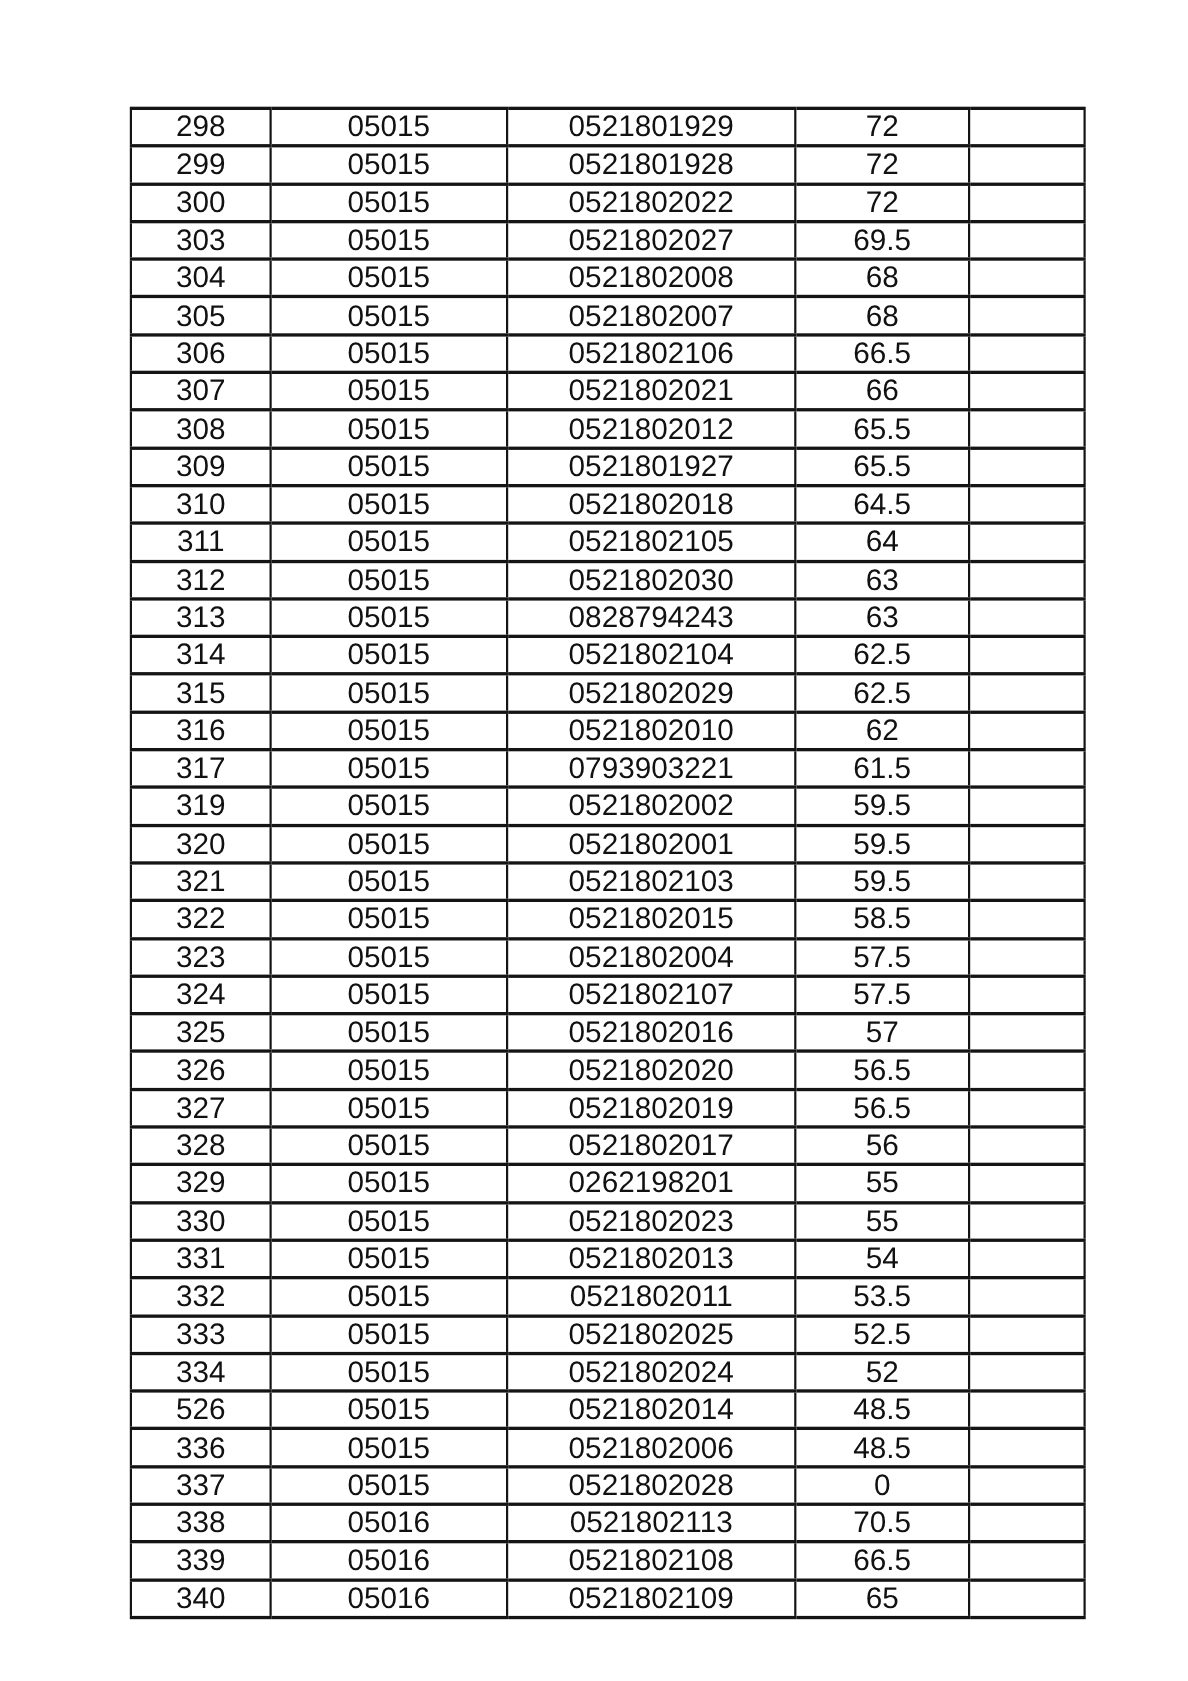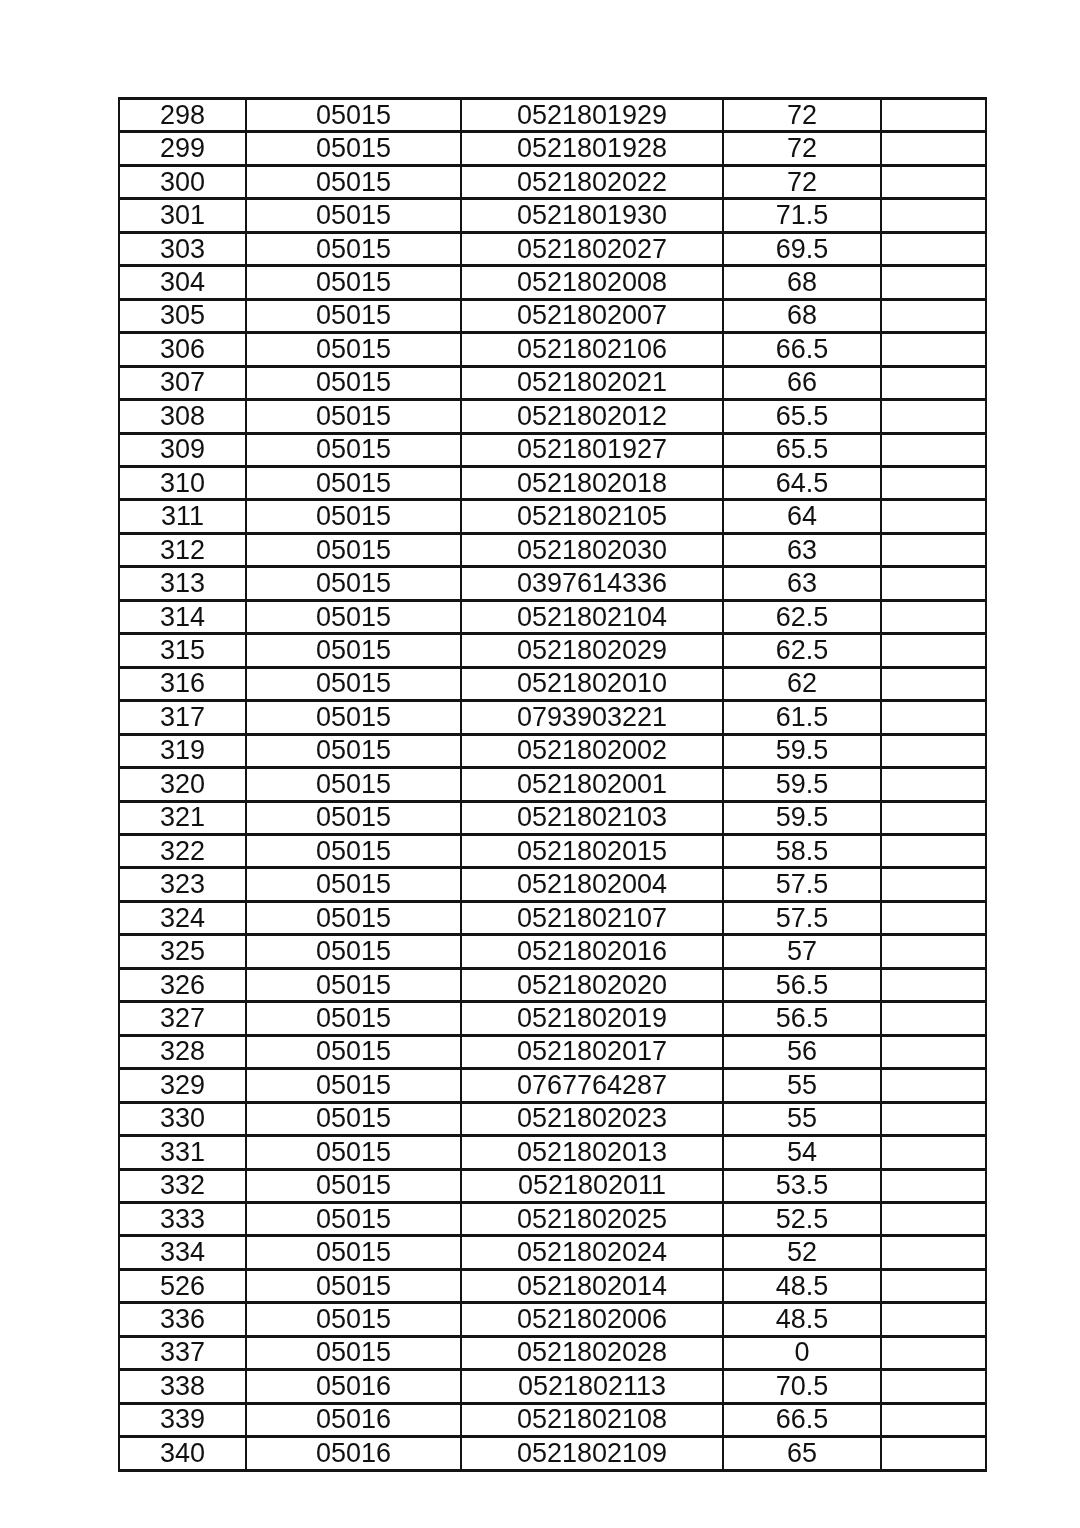--- a/index.html
+++ b/index.html
@@ -70,27 +70,20 @@
         <td></td>
       </tr>
       <tr>
         <td>300</td>
         <td>05015</td>
         <td>0521802022</td>
         <td>72</td>
         <td></td>
       </tr>
       <tr>
-        <td>301</td>
-        <td>05015</td>
-        <td>0521801930</td>
-        <td>71.5</td>
-        <td></td>
-      </tr>
-      <tr>
         <td>303</td>
         <td>05015</td>
         <td>0521802027</td>
         <td>69.5</td>
         <td></td>
       </tr>
       <tr>
         <td>304</td>
         <td>05015</td>
         <td>0521802008</td>
@@ -149,21 +142,21 @@
       <tr>
         <td>312</td>
         <td>05015</td>
         <td>0521802030</td>
         <td>63</td>
         <td></td>
       </tr>
       <tr>
         <td>313</td>
         <td>05015</td>
-        <td>0397614336</td>
+        <td>0828794243</td>
         <td>63</td>
         <td></td>
       </tr>
       <tr>
         <td>314</td>
         <td>05015</td>
         <td>0521802104</td>
         <td>62.5</td>
         <td></td>
       </tr>
@@ -254,21 +247,21 @@
       <tr>
         <td>328</td>
         <td>05015</td>
         <td>0521802017</td>
         <td>56</td>
         <td></td>
       </tr>
       <tr>
         <td>329</td>
         <td>05015</td>
-        <td>0767764287</td>
+        <td>0262198201</td>
         <td>55</td>
         <td></td>
       </tr>
       <tr>
         <td>330</td>
         <td>05015</td>
         <td>0521802023</td>
         <td>55</td>
         <td></td>
       </tr>

